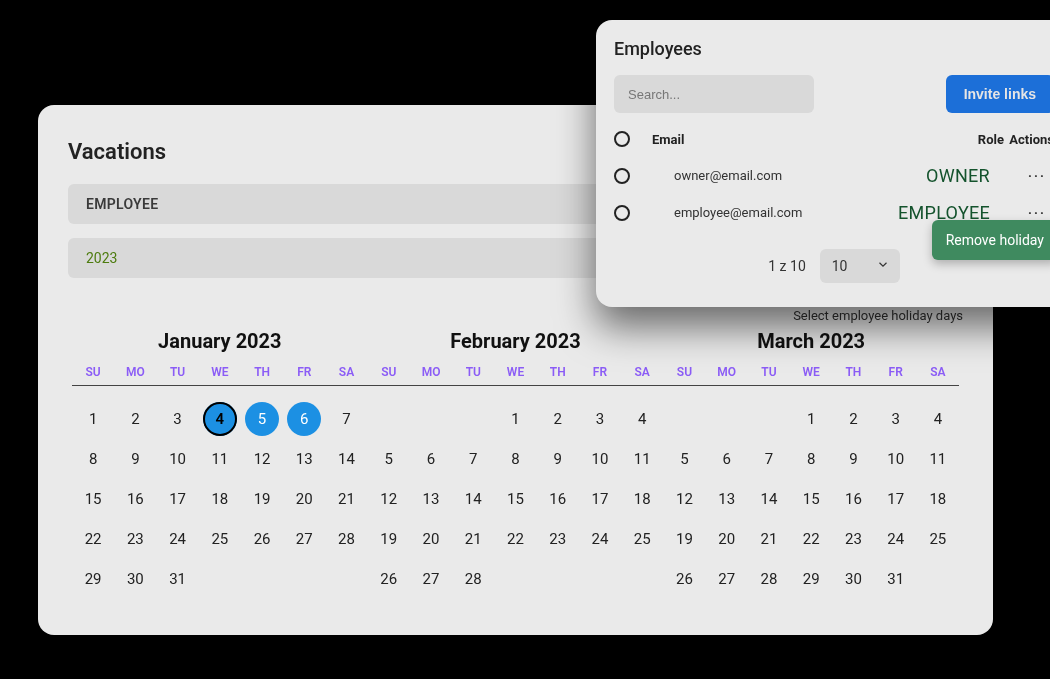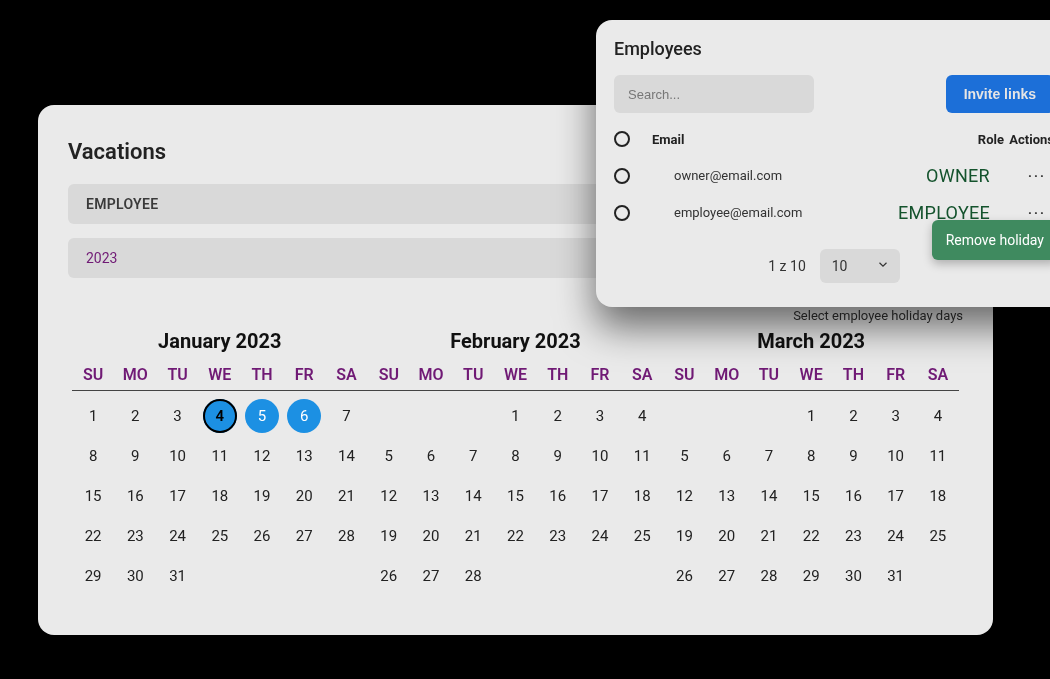--- a/index.html
+++ b/index.html
@@ -25,59 +25,59 @@
   }
   .filter-bar {
     height: 40px;
     background: #d9d9d9;
     border-radius: 6px;
     padding: 0 18px;
     display: flex;
     align-items: center;
     margin-bottom: 14px;
     font-size: 14px;
-    color:#701a75;
+    color:#4d7c0f;
   }
   .filter-bar.emp { font-weight:600; letter-spacing:0.3px; color:#3a3a3a; }
 
   .helper-text {
     text-align:right;
     font-size:13px;
     color:#333;
     margin-top: 30px;
     margin-bottom: 6px;
     margin-right:0;
   }
 
   .calendars {
     display:flex;
-    justify-content: flex-end;
+    justify-content: flex-start;
     padding:0 4px;
   }
   .cal {
     flex:1;
     min-width:0;
   }
   .cal-title {
     text-align:center;
     font-weight:700;
     font-size:20px;
     color:#111;
     margin-bottom: 12px;
   }
   .dow {
     display:grid;
     grid-template-columns: repeat(7, 1fr);
     text-align:center;
-    font-size:16px;
+    font-size:12px;
     font-weight:600;
-    color:#701a75;
+    color:#8b5cf6;
     border-bottom:1px solid #444;
     padding-bottom:6px;
-    margin-bottom:8px;
+    margin-bottom:16px;
   }
   .grid {
     display:grid;
     grid-template-columns: repeat(7, 1fr);
     row-gap: 6px;
     text-align:center;
   }
   .cell {
     height:34px;
     display:flex;

